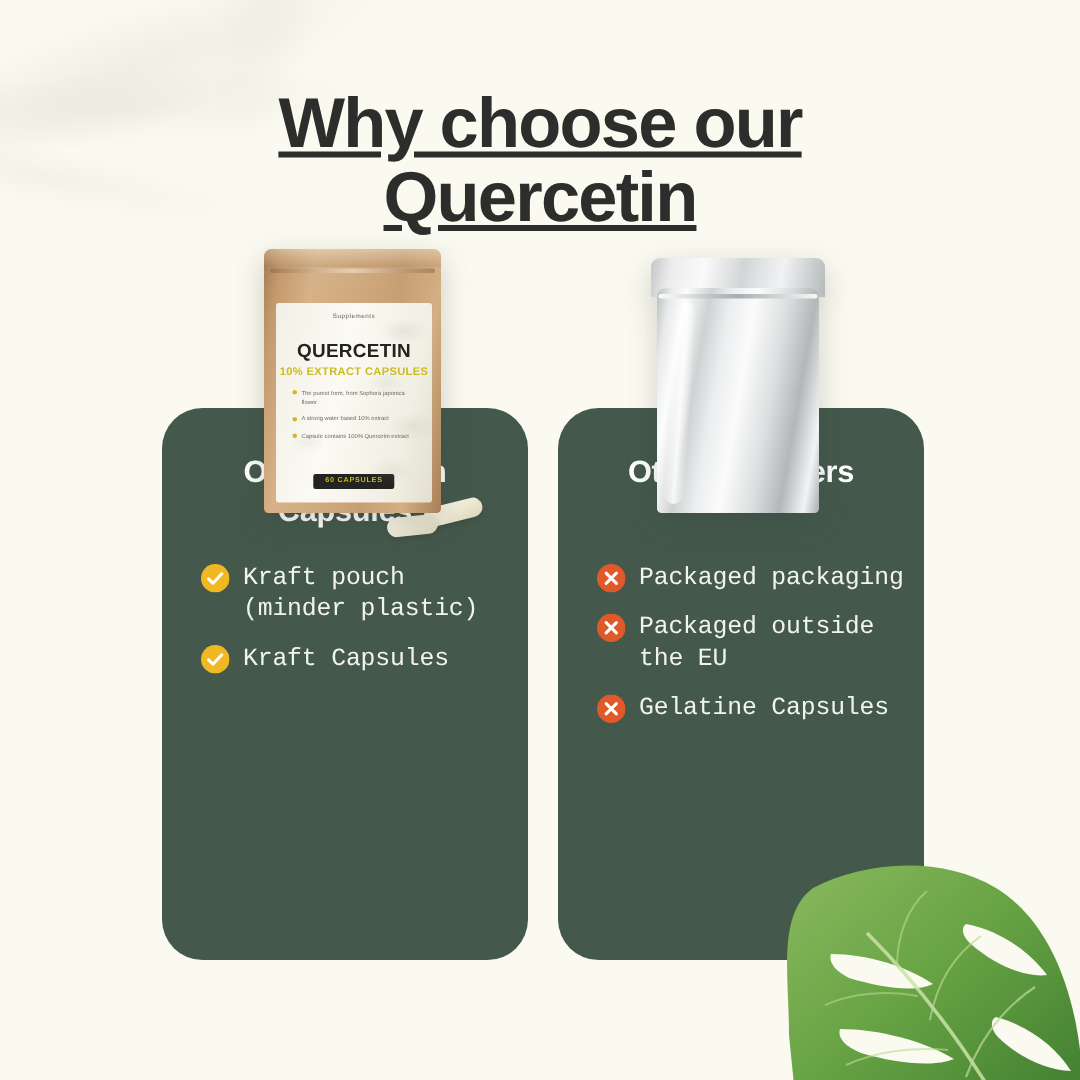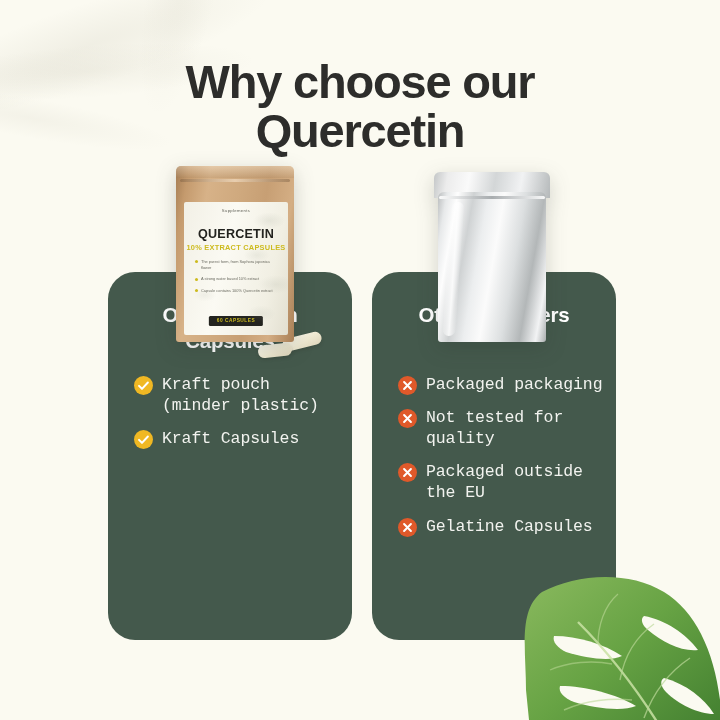--- a/index.html
+++ b/index.html
@@ -59,20 +59,21 @@
     position: absolute;
     top: 58px;
     left: 0; right: 0;
     text-align: center;
     color: #2d2d2b;
     font-size: 47px;
     font-weight: bold;
     line-height: 1.04;
     letter-spacing: -1.2px;
     z-index: 6;
+    text-decoration: underline;
   }
   .headline .l2 { display: block; }
 
   
   .card {
     position: absolute;
     top: 272px;
     width: 244px;
     height: 368px;
     background: #44594c;
@@ -341,29 +342,20 @@
         </span>
         <span class="txt">Packaged packaging</span>
       </li>
       <li>
         <span class="badge">
           <svg viewBox="0 0 20 20">
               <circle cx="10" cy="10" r="10" fill="#e0592a"></circle>
               <path d="M6.4 6.4l7.2 7.2M13.6 6.4l-7.2 7.2" fill="none" stroke="#fff" stroke-width="2.1" stroke-linecap="round"></path>
             </svg>
         </span>
-        <span class="txt">Not tested for quality</span>
-      </li>
-      <li>
-        <span class="badge">
-          <svg viewBox="0 0 20 20">
-              <circle cx="10" cy="10" r="10" fill="#e0592a"></circle>
-              <path d="M6.4 6.4l7.2 7.2M13.6 6.4l-7.2 7.2" fill="none" stroke="#fff" stroke-width="2.1" stroke-linecap="round"></path>
-            </svg>
-        </span>
         <span class="txt">Packaged outside the EU</span>
       </li>
       <li>
         <span class="badge">
           <svg viewBox="0 0 20 20">
               <circle cx="10" cy="10" r="10" fill="#e0592a"></circle>
               <path d="M6.4 6.4l7.2 7.2M13.6 6.4l-7.2 7.2" fill="none" stroke="#fff" stroke-width="2.1" stroke-linecap="round"></path>
             </svg>
         </span>
         <span class="txt">Gelatine Capsules</span>

